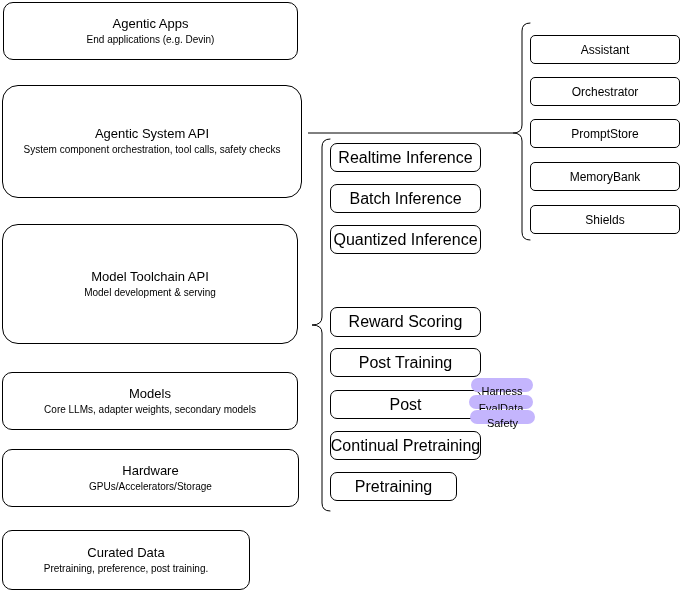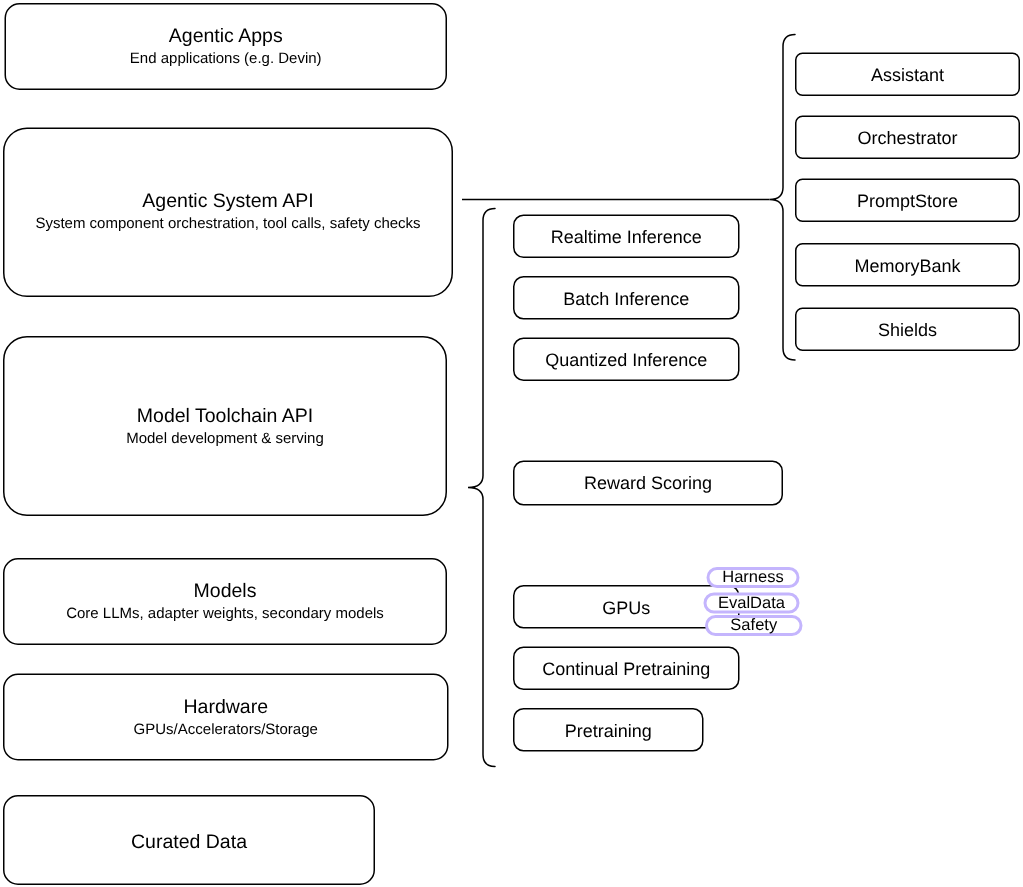--- a/index.html
+++ b/index.html
@@ -35,39 +35,38 @@
     line-height: 17px;
     white-space: nowrap;
   }
   .lbox .subtitle {
     font-size: 10px;
     line-height: 16px;
     white-space: nowrap;
   }
   .mbox {
     border-radius: 7px;
-    font-size: 12px;
+    font-size: 16px;
     white-space: nowrap;
-    margin-left: 12px;
   }
   .rbox {
     border-radius: 5px;
     font-size: 12px;
     white-space: nowrap;
   }
   .oval {
     position: absolute;
     box-sizing: border-box;
-    border: 2px solid #c4b5fd;
+    border: 7px solid #c4b5fd;
     background: #ffffff;
     border-radius: 8px;
     font-size: 11px;
     line-height: 12px;
     display: flex;
-    align-items: center;
+    align-items: flex-start;
     justify-content: center;
     white-space: nowrap;
     z-index: 3;
   }
   svg.overlay {
     position: absolute;
     left: 0;
     top: 0;
     z-index: 1;
     pointer-events: none;
@@ -107,36 +106,40 @@
     <div class="subtitle">Core LLMs, adapter weights, secondary models</div>
   </div>
 
   <div class="box lbox" style="left:2px; top:449px; width:297px; height:58px">
     <div class="title">Hardware</div>
     <div class="subtitle">GPUs/Accelerators/Storage</div>
   </div>
 
   <div class="box lbox" style="left:2px; top:530px; width:248px; height:60px">
     <div class="title">Curated Data</div>
+    <div class="subtitle">Pretraining, preference, post training.</div>
   </div>
 
   <div class="box mbox" style="left:330px; top:143px; width:151px; height:29px">
     <span>Realtime Inference</span>
   </div>
   <div class="box mbox" style="left:330px; top:225px; width:151px; height:29px">
     <span>Quantized Inference</span>
   </div>
   <div class="box mbox" style="left:330px; top:184px; width:151px; height:29px">
     <span>Batch Inference</span>
   </div>
-  <div class="box mbox" style="left:330px; top:307px; width:180px; height:30px">
+  <div class="box mbox" style="left:330px; top:307px; width:151px; height:30px">
     <span>Reward Scoring</span>
   </div>
+  <div class="box mbox" style="left:330px; top:348px; width:151px; height:29px">
+    <span>Post Training</span>
+  </div>
   <div class="box mbox" style="left:330px; top:390px; width:151px; height:29px">
-    <span>GPUs</span>
+    <span>Post</span>
   </div>
   <div class="box mbox" style="left:330px; top:431px; width:151px; height:29px">
     <span>Continual Pretraining</span>
   </div>
   <div class="box mbox" style="left:330px; top:472px; width:127px; height:29px">
     <span>Pretraining</span>
   </div>
 
   <div class="oval" style="left:471px; top:378px; width:62px; height:14px">
     <span>Harness</span>

